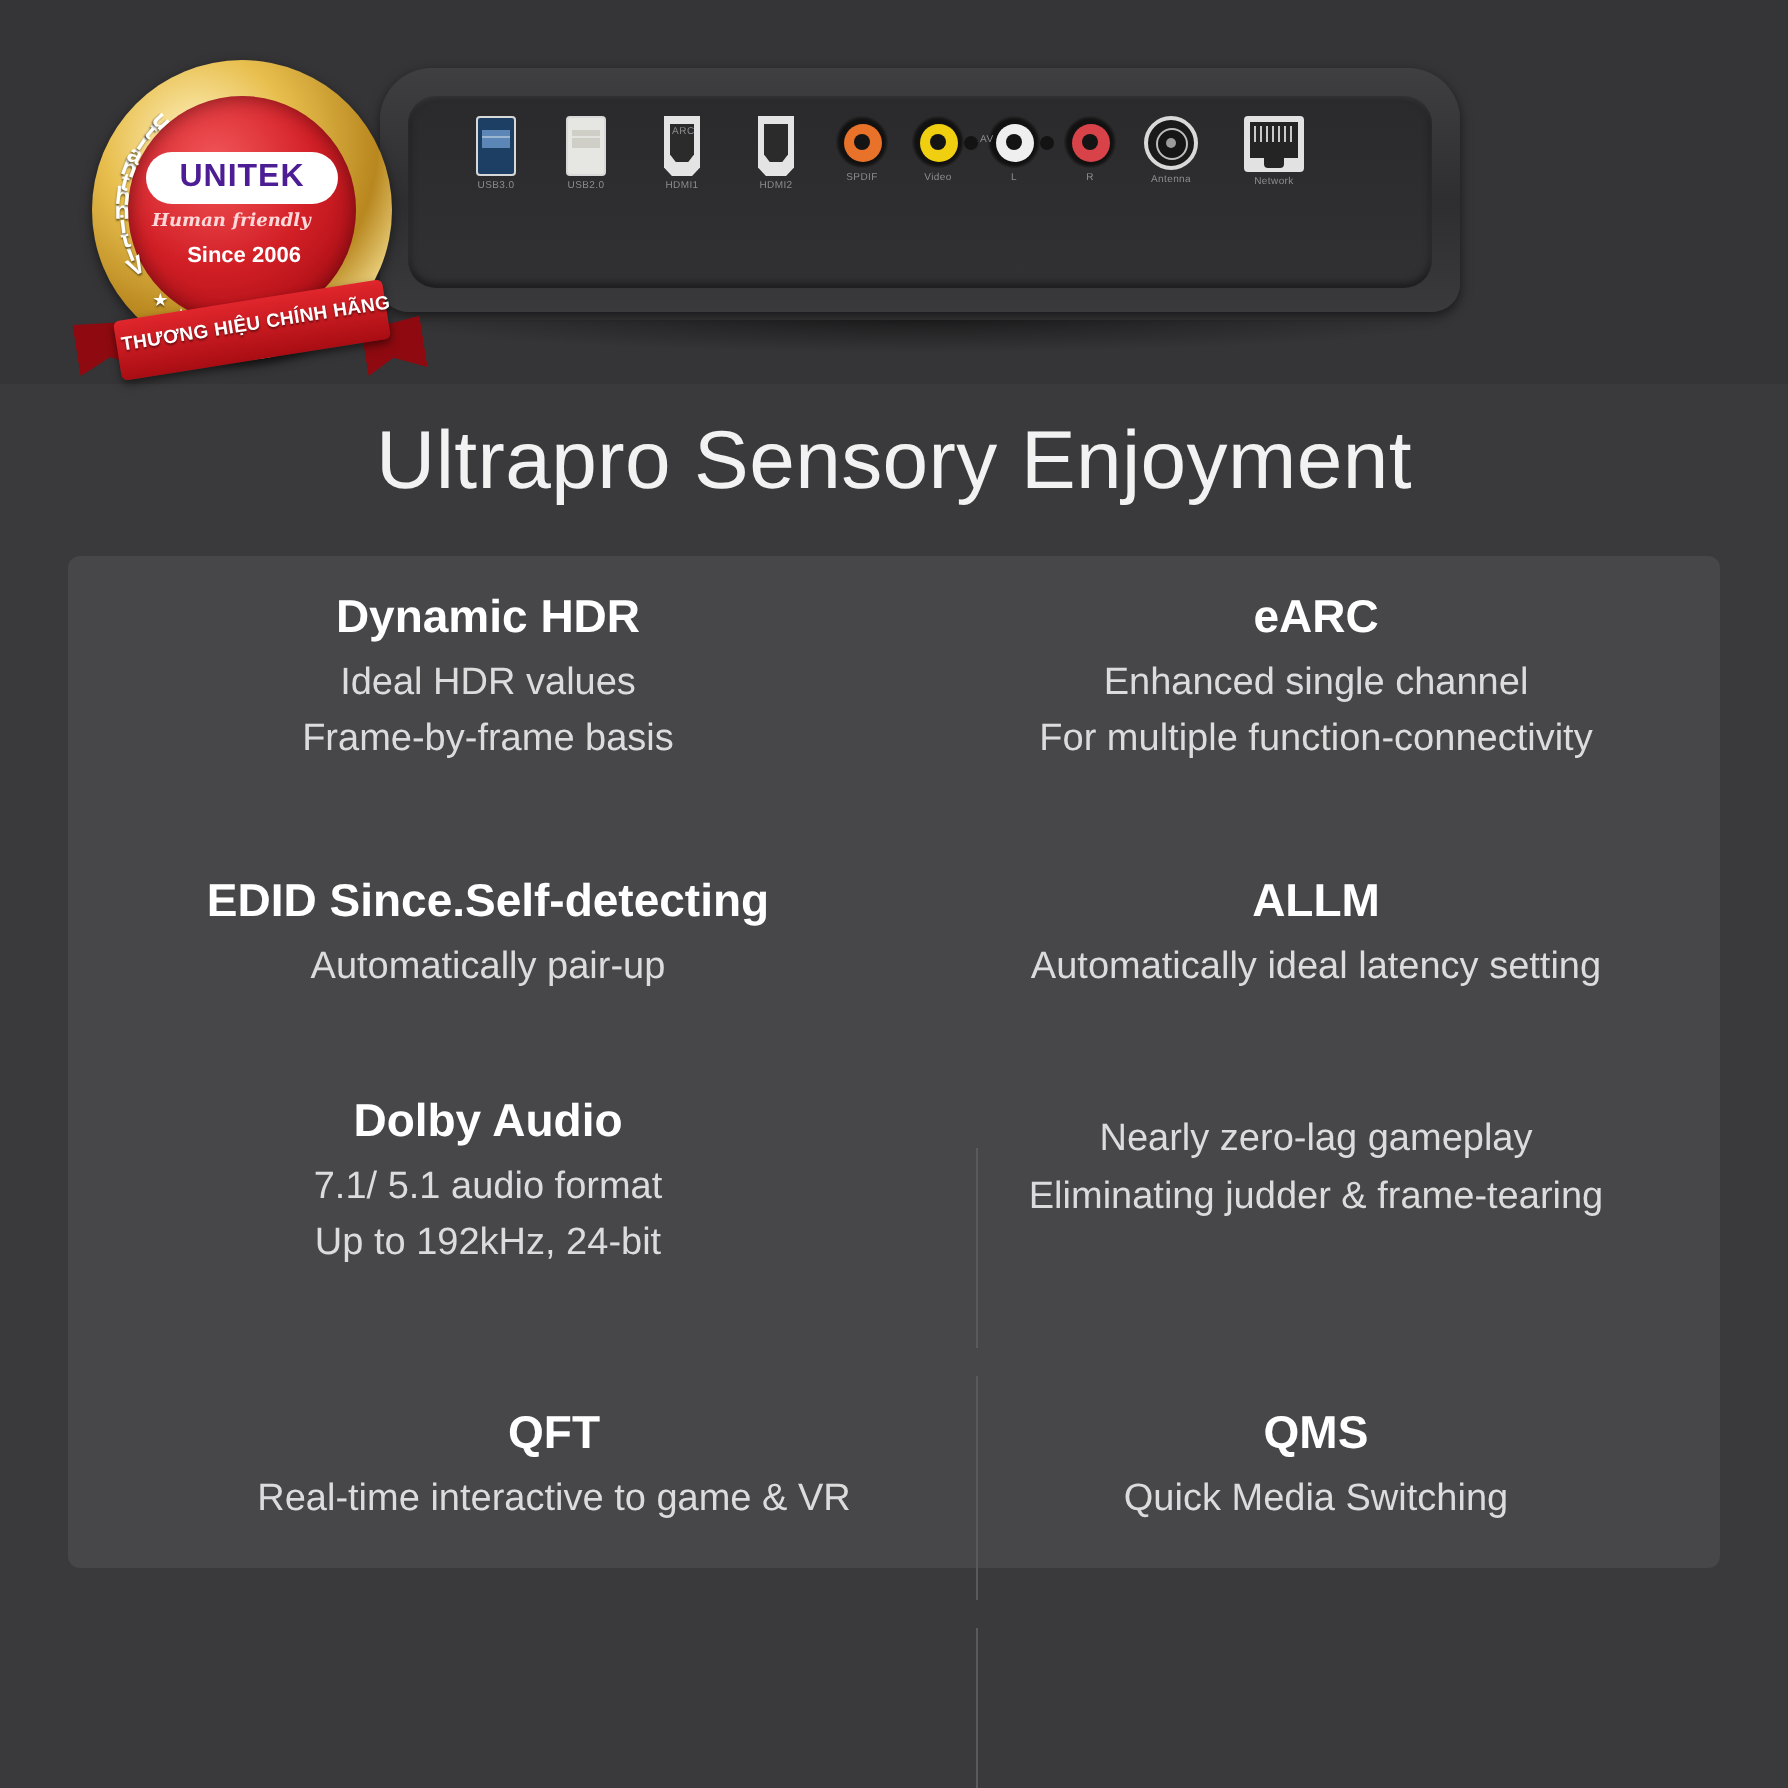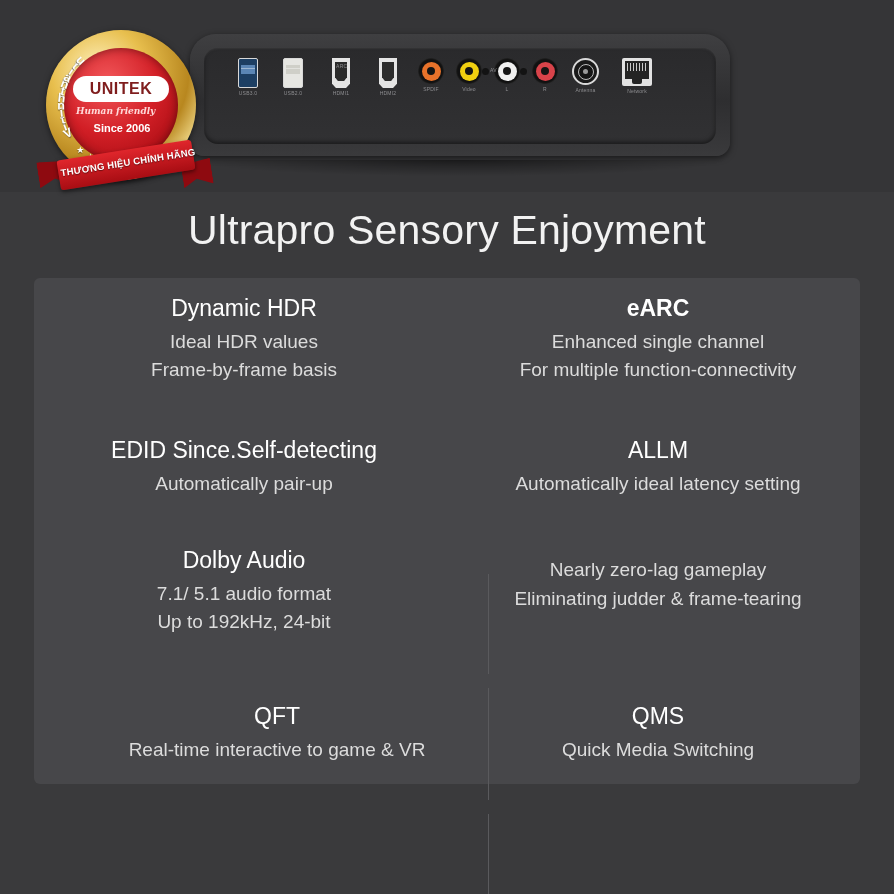--- a/index.html
+++ b/index.html
@@ -124,21 +124,21 @@
     text-shadow:0 1px 1px rgba(0,0,0,.5);
   }
   .badge-arc span{
     position:absolute;left:50%;top:50%;
     transform-origin:0 0;
   }
   .badge-oval{
     position:absolute;left:41px;top:50px;width:96px;height:26px;border-radius:13px;
     background:#fff;display:flex;align-items:center;justify-content:center;
   }
-  .badge-oval .bt{font-size:16px;font-weight:bold;color:#7f1d1d;letter-spacing:.5px;line-height:1;}
+  .badge-oval .bt{font-size:16px;font-weight:bold;color:#4c1d95;letter-spacing:.5px;line-height:1;}
   .badge-tag{
     position:absolute;left:44px;top:80px;width:92px;
     font-family:"DejaVu Serif",serif;font-style:italic;font-size:9px;color:#ffd9d9;font-weight:bold;
   }
   .badge-since{
     position:absolute;left:40px;top:96px;width:100px;text-align:center;
     font-size:11px;font-weight:bold;color:#ffffff;
   }
   .badge-ribbon{
     position:absolute;left:6px;top:118px;width:174px;height:46px;
@@ -178,21 +178,21 @@
   }
   .vdiv{
     position:absolute;left:454px;width:1px;background:#5a5a5d;
   }
   .vdiv.s1{top:296px;height:100px;}
   .vdiv.s2{top:410px;height:112px;}
   .vdiv.s3{top:536px;height:126px;}
 
   .cell{position:absolute;text-align:center;}
   .cell .ttl{
-    font-size:23px;font-weight:normal;color:#ffffff;line-height:1.25;
+    font-size:23px;font-weight:bold;color:#ffffff;line-height:1.25;
     margin-bottom:5px;letter-spacing:0px;
   }
   .cell .ttl.light{font-weight:600;}
   .cell .sub{
     font-size:19px;font-weight:300;color:#dcdcdc;line-height:1.5;
   }
 
   .c-r1l{left:34px;top:294px;width:420px;}
   .c-r1r{left:456px;top:294px;width:404px;}
   .c-r2l{left:34px;top:436px;width:420px;}

